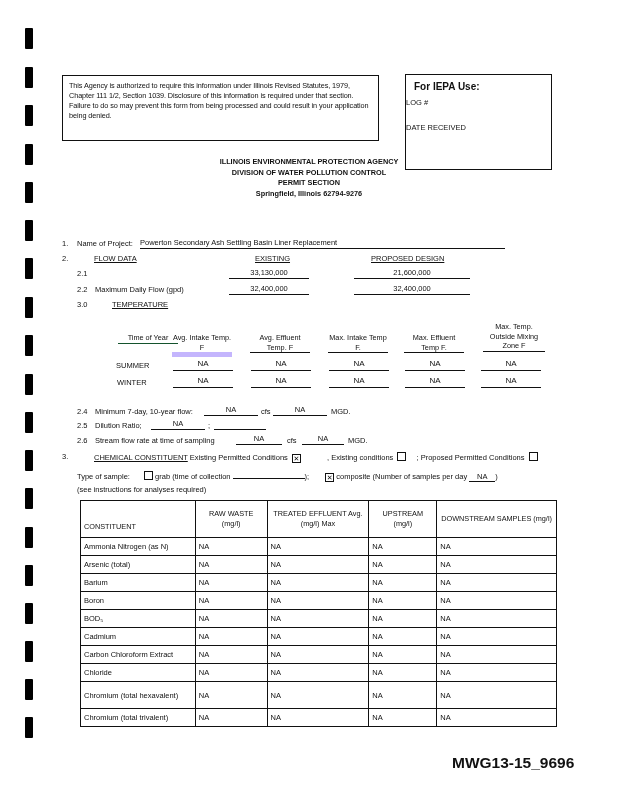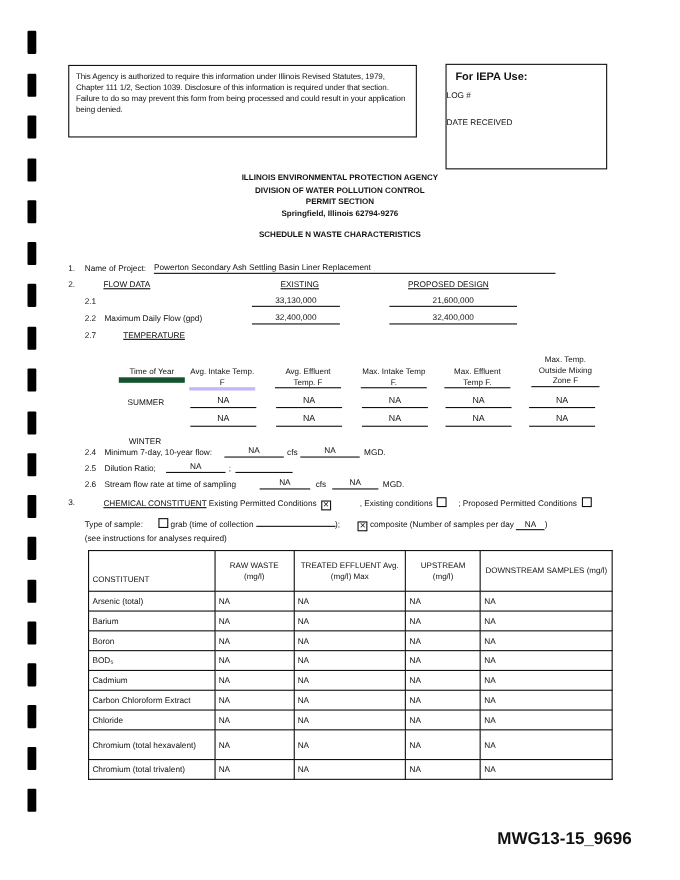--- a/index.html
+++ b/index.html
@@ -1,20 +1,20 @@
 <!DOCTYPE html>
 <html><head>
 <meta charset="utf-8">
 <style>
   html, body { margin:0; padding:0; background:#fff; }
   body { width:618px; height:800px; position:relative; overflow:hidden;
          font-family:"Liberation Sans", sans-serif; color:#111; font-size:8px; }
   .punch { position:absolute; left:25px; width:8px; background:#000; border-radius:1px; }
   .abs { position:absolute; }
-  .box { position:absolute; border:1.5px solid #111; background:#fff; }
+  .box { position:absolute; border:1.5px solid #111; background:#fff;margin-top:16px; }
   .notice { left:62px; top:59px; width:317px; height:66px; padding:5px 6px; box-sizing:border-box;
             font-size:7.3px; line-height:10px; letter-spacing:-0.1px; }
   .iepa { left:405px; top:58px; width:147px; height:96px; padding:6px 0; box-sizing:border-box; }
   .iepa .t { font-size:10px; font-weight:bold; margin-left:8px; margin-bottom:6px; }
   .iepa .l { font-size:7.5px; margin-bottom:16px; }
   .hdr { left:150px; width:318px; text-align:center; font-weight:bold; font-size:7.3px; line-height:10.5px; }
   .u { text-decoration:underline;padding-left:17px; }
   .line { display:inline-block; border-bottom:1px solid #111; text-align:center; }
   .lbl { font-size:7.5px; }
   .tcol { position:absolute; text-align:center; font-size:7.3px; line-height:9.5px; }
@@ -61,21 +61,20 @@
   <div class="t">For IEPA Use:</div>
   <div class="l">LOG #</div>
   <div class="l">DATE RECEIVED</div>
 </div>
 
 <div class="abs hdr" style="top:157px">
   <div>ILLINOIS ENVIRONMENTAL PROTECTION AGENCY</div>
   <div>DIVISION OF WATER POLLUTION CONTROL</div>
   <div>PERMIT SECTION</div>
   <div>Springfield, Illinois 62794-9276</div>
-  <div style="margin-top:9px">SCHEDULE N WASTE CHARACTERISTICS</div>
 </div>
 
 <div class="abs lbl" style="left:62px;top:239px">1.</div>
 <div class="abs lbl" style="left:77px;top:239px">Name of Project:</div>
 <div class="abs lbl line" style="left:140px;top:238px;width:365px;text-align:left;height:10px">
   <span>Powerton Secondary Ash Settling Basin Liner Replacement</span>
 </div>
 
 <div class="abs lbl" style="left:62px;top:254px">2.</div>
 <div class="abs lbl u" style="left:77px;top:254px">FLOW DATA</div>
@@ -85,38 +84,38 @@
 <div class="abs lbl" style="left:77px;top:269px">2.1</div>
 <div class="abs lbl" style="left:95px;top:269px"></div>
 <div class="abs lbl line" style="left:229px;top:268px;width:80px;height:10px"><span>33,130,000</span></div>
 <div class="abs lbl line" style="left:354px;top:268px;width:116px;height:10px"><span>21,600,000</span></div>
 
 <div class="abs lbl" style="left:77px;top:285px">2.2</div>
 <div class="abs lbl" style="left:95px;top:285px">Maximum Daily Flow (gpd)</div>
 <div class="abs lbl line" style="left:229px;top:284px;width:80px;height:10px"><span>32,400,000</span></div>
 <div class="abs lbl line" style="left:354px;top:284px;width:116px;height:10px"><span>32,400,000</span></div>
 
-<div class="abs lbl" style="left:77px;top:300px">2.7</div>
+<div class="abs lbl" style="left:77px;top:300px">3.0</div>
 <div class="abs lbl u" style="left:95px;top:300px">TEMPERATURE</div>
 
-<div class="tcol" style="left:108px;top:333px;width:60px;border-bottom:5px solid #14532d">Time of Year</div>
-<div class="tcol" style="left:172px;top:333px;width:60px;border-bottom:3px solid #c4b5fd">Avg. Intake Temp. F</div>
+<div class="tcol" style="left:118px;top:333px;width:60px;border-bottom:1px solid #14532d">Time of Year</div>
+<div class="tcol" style="left:172px;top:333px;width:60px;border-bottom:5px solid #c4b5fd">Avg. Intake Temp. F</div>
 <div class="tcol" style="left:250px;top:333px;width:60px;border-bottom:1px solid #111">Avg. Effluent Temp. F</div>
 <div class="tcol" style="left:328px;top:333px;width:60px;border-bottom:1px solid #111">Max. Intake Temp F.</div>
 <div class="tcol" style="left:404px;top:333px;width:60px;border-bottom:1px solid #111">Max. Effluent Temp F.</div>
 <div class="tcol" style="left:483px;top:322px;width:62px;border-bottom:1px solid #111">Max. Temp. Outside Mixing Zone F</div>
 
 <div class="abs lbl" style="left:116px;top:361px">SUMMER</div>
 <div class="tval" style="left:173px;top:359px;width:60px">NA</div>
 <div class="tval" style="left:251px;top:359px;width:60px">NA</div>
 <div class="tval" style="left:329px;top:359px;width:60px">NA</div>
 <div class="tval" style="left:405px;top:359px;width:60px">NA</div>
 <div class="tval" style="left:481px;top:359px;width:60px">NA</div>
 
-<div class="abs lbl" style="left:117px;top:397px">WINTER</div>
+<div class="abs lbl" style="left:117px;top:378px">WINTER</div>
 <div class="tval" style="left:173px;top:376px;width:60px">NA</div>
 <div class="tval" style="left:251px;top:376px;width:60px">NA</div>
 <div class="tval" style="left:329px;top:376px;width:60px">NA</div>
 <div class="tval" style="left:405px;top:376px;width:60px">NA</div>
 <div class="tval" style="left:481px;top:376px;width:60px">NA</div>
 
 <div class="abs lbl" style="left:77px;top:407px">2.4</div>
 <div class="abs lbl" style="left:95px;top:407px">Minimum 7-day, 10-year flow:</div>
 <div class="abs lbl line" style="left:204px;top:405px;width:54px;height:10px">NA</div>
 <div class="abs lbl" style="left:261px;top:407px">cfs</div>
@@ -169,20 +168,27 @@
     <tr>
       <th class="first">CONSTITUENT</th>
       <th>RAW WASTE (mg/l)</th>
       <th>TREATED EFFLUENT Avg. (mg/l) Max</th>
       <th>UPSTREAM (mg/l)</th>
       <th>DOWNSTREAM SAMPLES (mg/l)</th>
     </tr>
   </thead>
   <tbody>
     <tr>
+      <td>Ammonia Nitrogen (as N)</td>
+      <td>NA</td>
+      <td>NA</td>
+      <td>NA</td>
+      <td>NA</td>
+    </tr>
+    <tr>
       <td>Arsenic (total)</td>
       <td>NA</td>
       <td>NA</td>
       <td>NA</td>
       <td>NA</td>
     </tr>
     <tr>
       <td>Barium</td>
       <td>NA</td>
       <td>NA</td>

